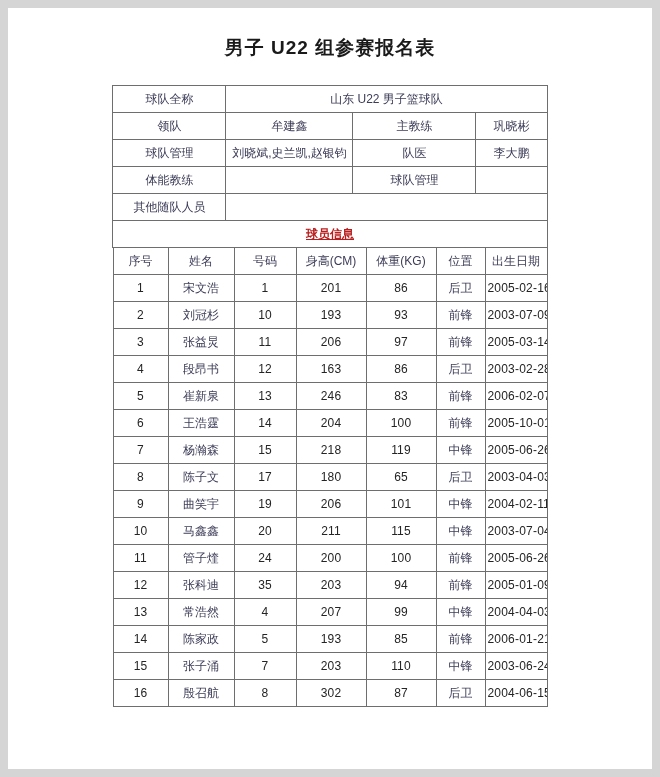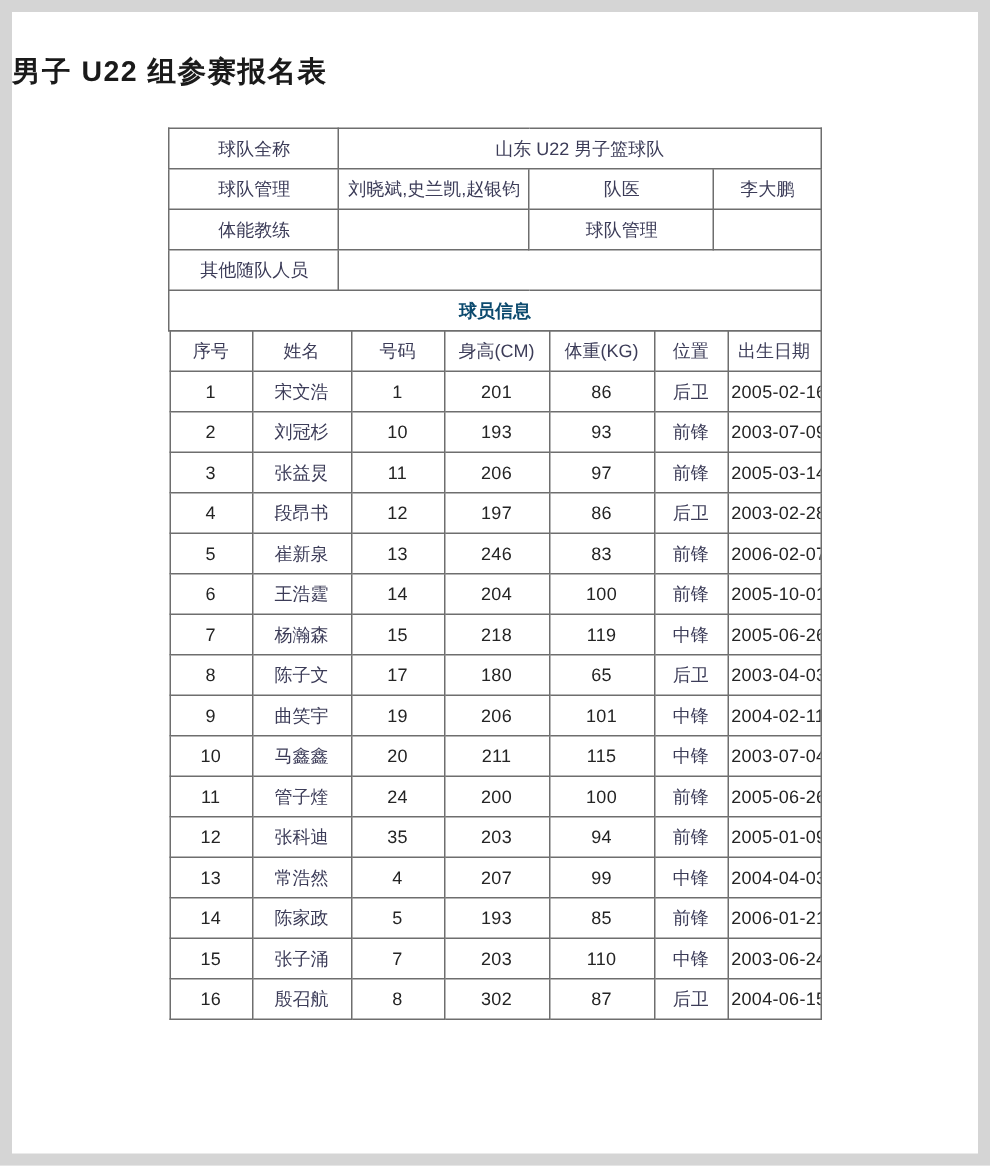--- a/index.html
+++ b/index.html
@@ -16,21 +16,21 @@
     background: #d5d5d5;
   }
   .page {
     width: 644px;
     height: 761px;
     background: #ffffff;
     box-sizing: border-box;
     overflow: hidden;
   }
   .page-title {
-    text-align: left;
+    text-align: center;
     font-size: 19px;
     font-weight: bold;
     color: #1a1a1a;
     letter-spacing: 1px;
     padding-top: 27px;
     margin: 0 0 24px 0;
   }
   table.sheet {
     border-collapse: collapse;
     margin: 0 auto;
@@ -48,21 +48,22 @@
     font-weight: normal;
     overflow: hidden;
     white-space: nowrap;
   }
   table.sheet .num {
     color: #242424;
     letter-spacing: 0.2px;
   }
   table.sheet .section-head {
     font-weight: bold;
-    color: #0c4a6e;
+    color: #b91c1c;
+    text-decoration: underline;
   }
   
   col.c-info-1 { width: 113px; }
   col.c-info-2 { width: 127px; }
   col.c-info-3 { width: 123px; }
   col.c-info-4 { width: 71px; }
   
   col.c-p-0 { width: 55px; }
   col.c-p-1 { width: 66px; }
   col.c-p-2 { width: 62px; }
@@ -83,20 +84,26 @@
       <colgroup>
         <col class="c-info-1">
           <col class="c-info-2">
           <col class="c-info-3">
           <col class="c-info-4">
       </colgroup>
       <tbody>
         <tr>
           <td>球队全称</td>
           <td colspan="3">山东 U22 男子篮球队</td>
+        </tr>
+        <tr>
+          <td>领队</td>
+          <td>牟建鑫</td>
+          <td>主教练</td>
+          <td>巩晓彬</td>
         </tr>
         <tr>
           <td>球队管理</td>
           <td>刘晓斌,史兰凯,赵银钧</td>
           <td>队医</td>
           <td>李大鹏</td>
         </tr>
         <tr>
           <td>体能教练</td>
           <td></td>
@@ -160,21 +167,21 @@
             <td class="num">11</td>
             <td class="num">206</td>
             <td class="num">97</td>
             <td>前锋</td>
             <td class="num">2005-03-14</td>
           </tr>
           <tr>
             <td class="num">4</td>
             <td>段昂书</td>
             <td class="num">12</td>
-            <td class="num">197</td>
+            <td class="num">163</td>
             <td class="num">86</td>
             <td>后卫</td>
             <td class="num">2003-02-28</td>
           </tr>
           <tr>
             <td class="num">5</td>
             <td>崔新泉</td>
             <td class="num">13</td>
             <td class="num">246</td>
             <td class="num">83</td>

